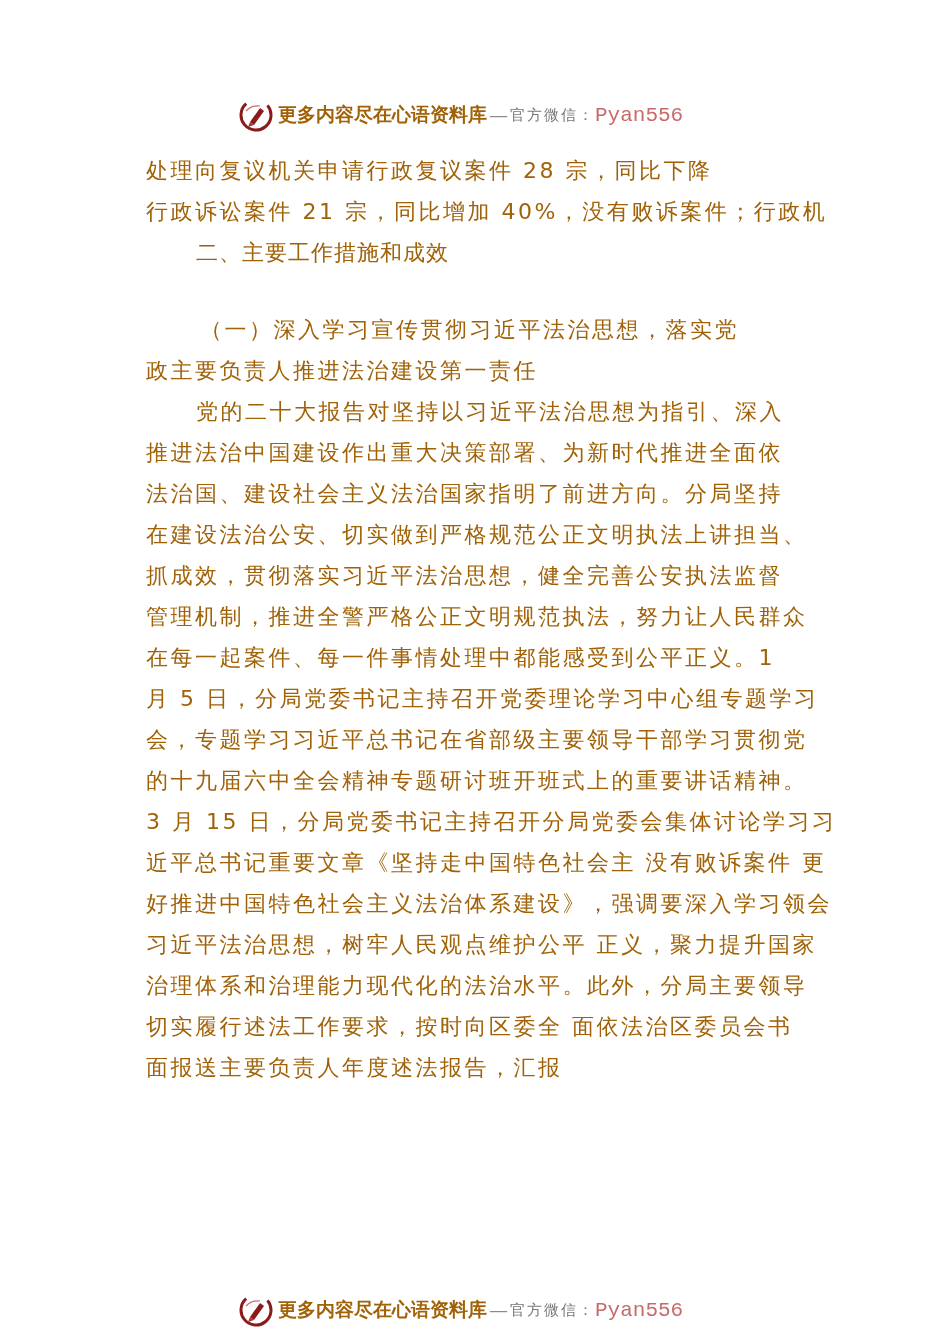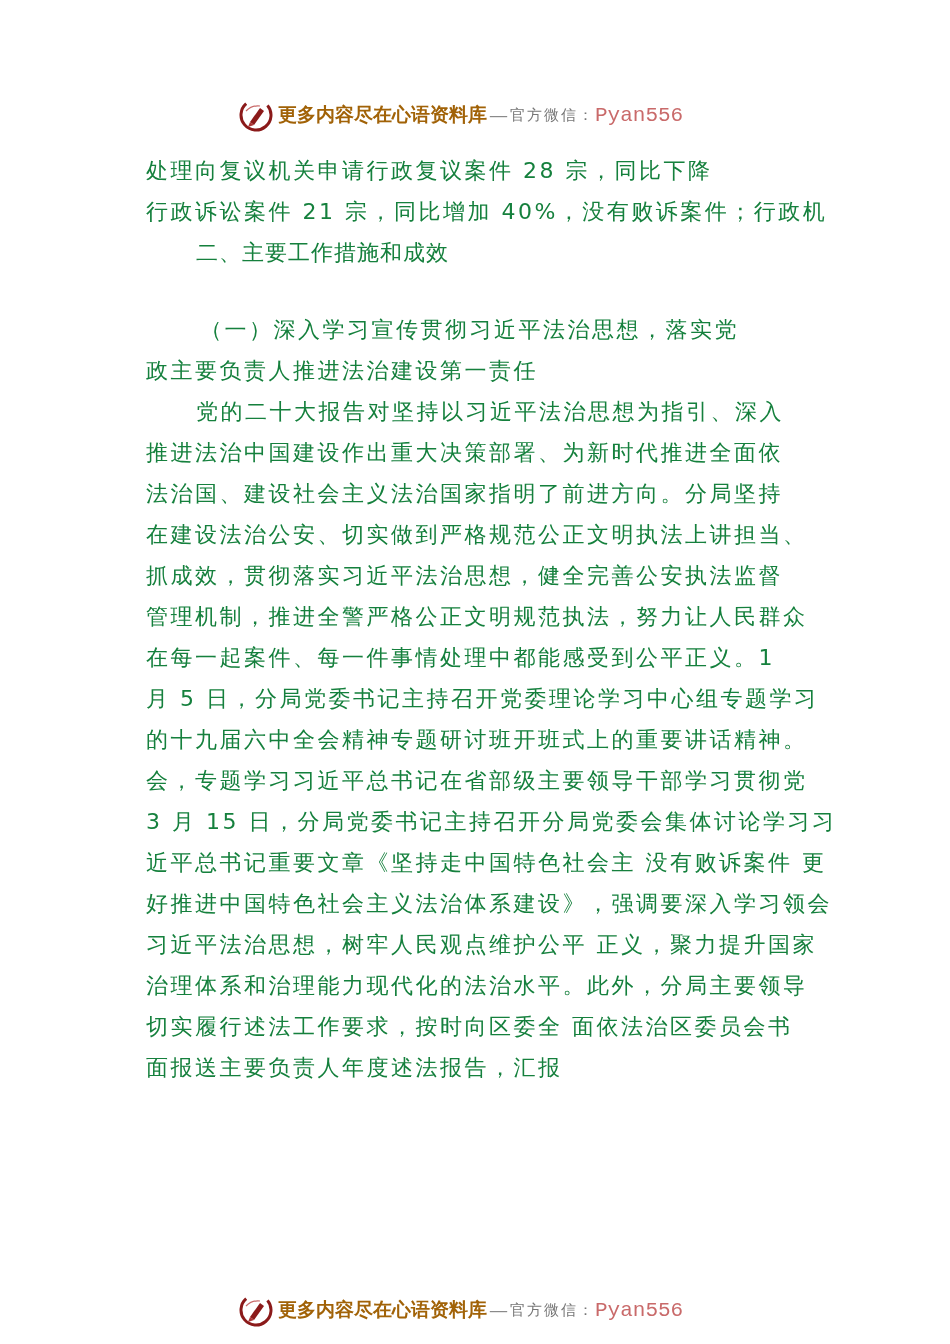--- a/index.html
+++ b/index.html
@@ -60,21 +60,21 @@
       top: 150px;
       width: 700px;
     }
     .line {
       font-family: "DejaVu Sans", "Liberation Sans", sans-serif;
       font-size: 22px;
       line-height: 41px;
       height: 41px;
       white-space: nowrap;
       letter-spacing: 2.5px;
-      color: #15803d;
+      color: #a16207;
     }
     .line.indent { padding-left: 50px; }
     .line.heading {
       font-weight: normal;
       letter-spacing: 1px;
       padding-left: 50px;
     }
     .line.subheading-indent { padding-left: 54px; margin-top: 36px; }
   </style>
 </head>
@@ -108,22 +108,22 @@
 
   <div>
     <div class="line indent">党的二十大报告对坚持以习近平法治思想为指引、深入</div>
     <div class="line">推进法治中国建设作出重大决策部署、为新时代推进全面依</div>
     <div class="line">法治国、建设社会主义法治国家指明了前进方向。分局坚持</div>
     <div class="line">在建设法治公安、切实做到严格规范公正文明执法上讲担当、</div>
     <div class="line">抓成效，贯彻落实习近平法治思想，健全完善公安执法监督</div>
     <div class="line">管理机制，推进全警严格公正文明规范执法，努力让人民群众</div>
     <div class="line">在每一起案件、每一件事情处理中都能感受到公平正义。1</div>
     <div class="line">月 5 日，分局党委书记主持召开党委理论学习中心组专题学习</div>
+    <div class="line">会，专题学习习近平总书记在省部级主要领导干部学习贯彻党</div>
     <div class="line">的十九届六中全会精神专题研讨班开班式上的重要讲话精神。</div>
-    <div class="line">会，专题学习习近平总书记在省部级主要领导干部学习贯彻党</div>
     <div class="line">3 月 15 日，分局党委书记主持召开分局党委会集体讨论学习习</div>
     <div class="line">近平总书记重要文章《坚持走中国特色社会主 没有败诉案件 更</div>
     <div class="line">好推进中国特色社会主义法治体系建设》，强调要深入学习领会</div>
     <div class="line">习近平法治思想，树牢人民观点维护公平 正义，聚力提升国家</div>
     <div class="line">治理体系和治理能力现代化的法治水平。此外，分局主要领导</div>
     <div class="line">切实履行述法工作要求，按时向区委全 面依法治区委员会书</div>
     <div class="line">面报送主要负责人年度述法报告，汇报</div>
   </div>
 </div>
 

